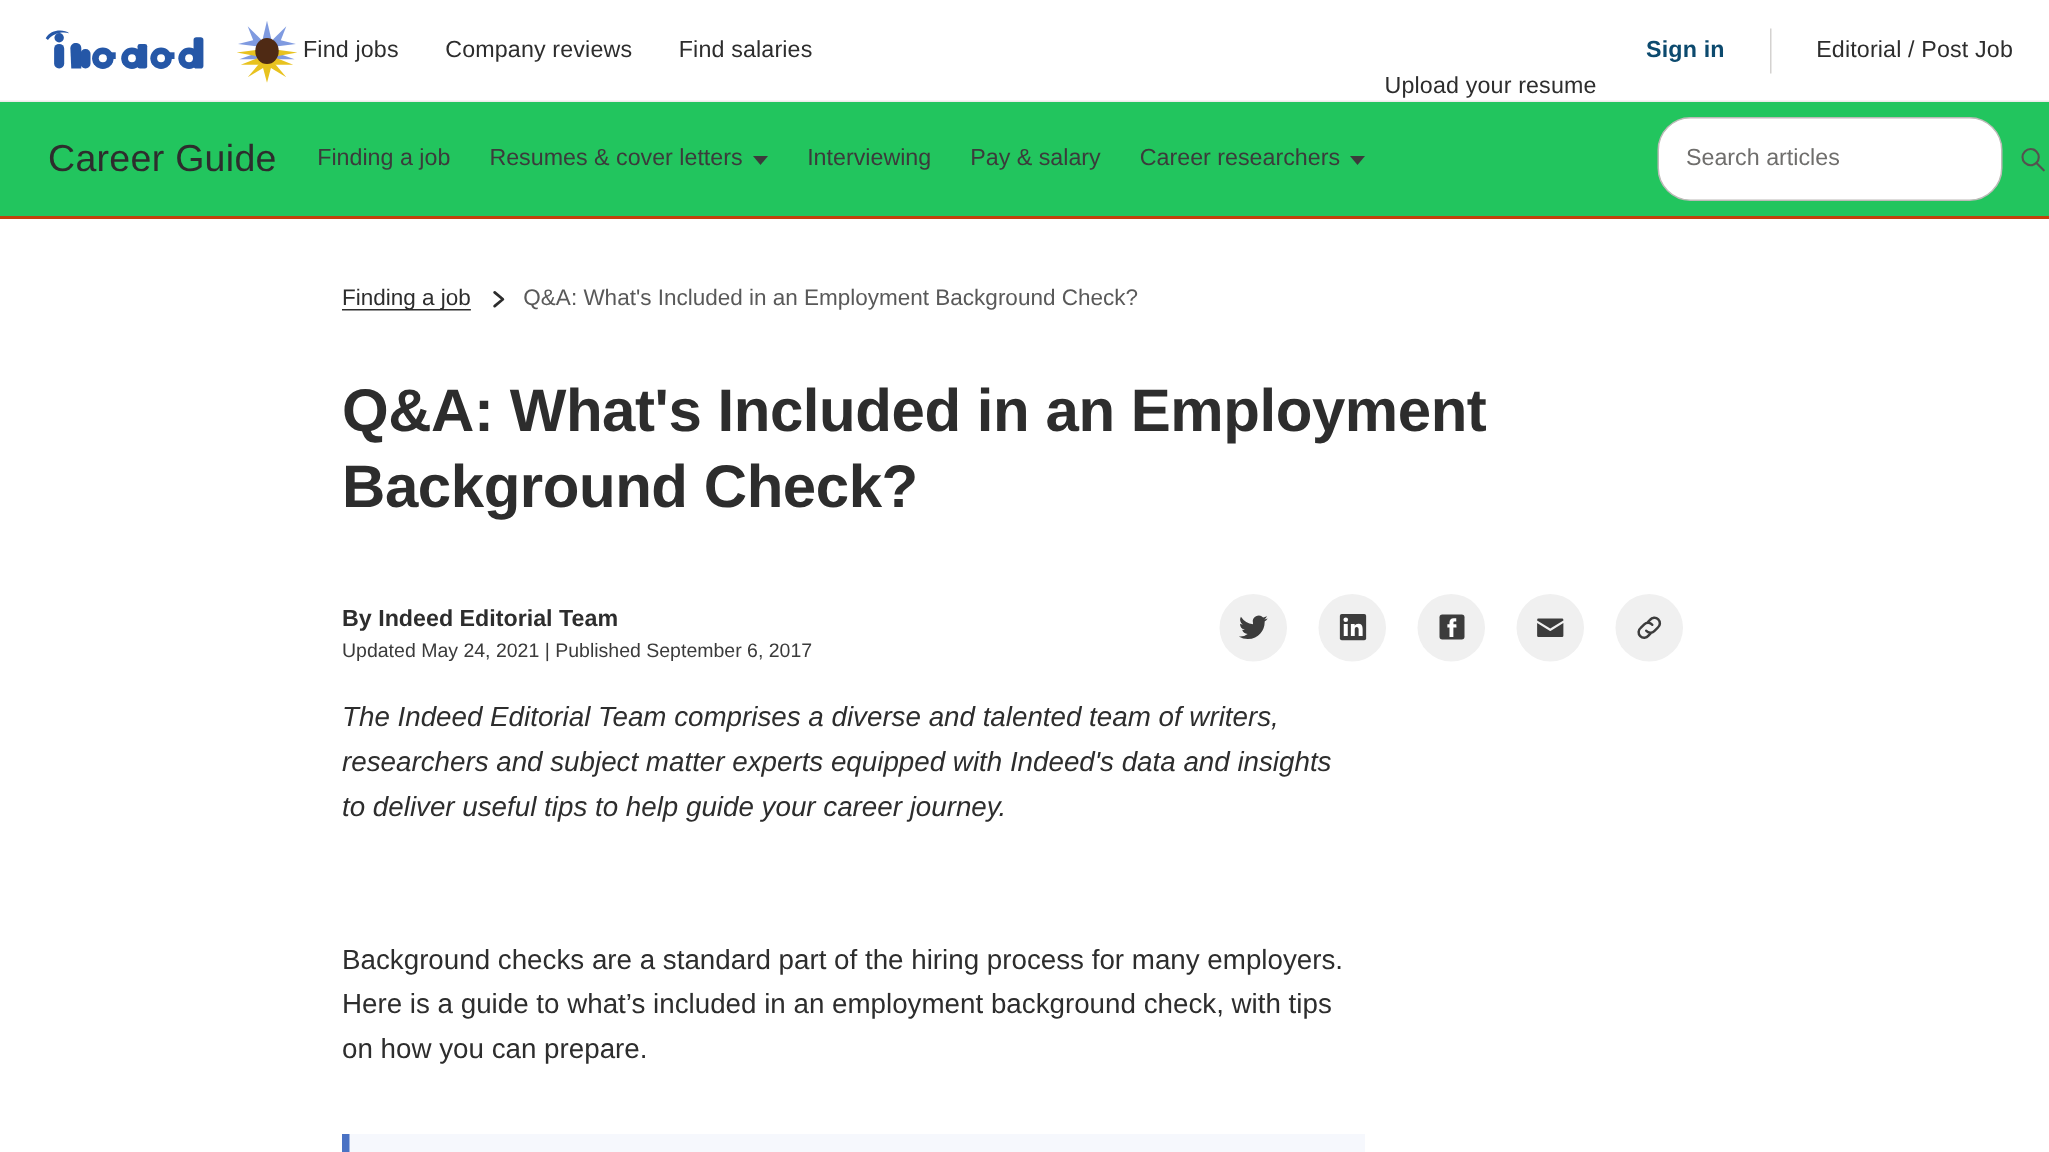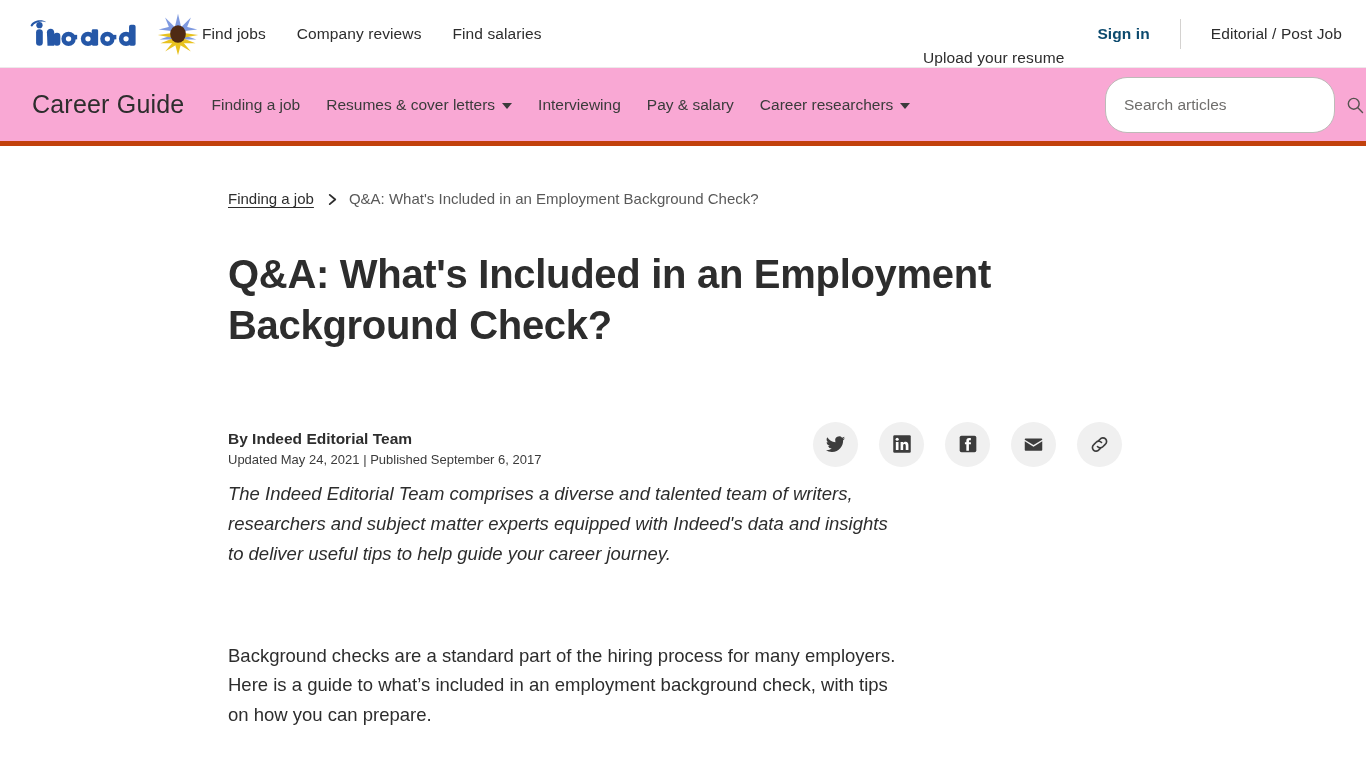--- a/index.html
+++ b/index.html
@@ -74,22 +74,22 @@
     width: 1px;
     height: 30px;
     background: #d4d2d0;
     margin-right: 30px;
   }
 
   
   .guide-bar {
     position: relative;
     height: 78px;
-    background: #f9a8d4;
-    border-bottom: 5px solid #c2410c;
+    background: #22c55e;
+    border-bottom: 2px solid #c2410c;
     display: flex;
     align-items: center;
     padding: 0 0 0 32px;
   }
   .guide-title {
     font-size: 25px;
     color: #2d2d2d;
     font-weight: normal;
     letter-spacing: 0.2px;
     margin-right: 27px;
@@ -183,21 +183,21 @@
     color: #2d2d2d;
     letter-spacing: -0.3px;
     margin: 0 0 0 0;
     max-width: 880px;
     padding-top: 20px;
   }
 
   .byline-row {
     display: flex;
     align-items: flex-end;
-    margin-top: 76px;
+    margin-top: 50px;
   }
   .byline-text { padding-top: 3px; }
   .byline-author {
     font-size: 15.5px;
     font-weight: bold;
     color: #2d2d2d;
     margin: 0 0 4px 0;
   }
   .byline-dates {
     font-size: 13px;
@@ -224,21 +224,21 @@
     padding: 0;
   }
   .share-btn svg { display: block; }
 
   .editorial-note {
     font-style: italic;
     font-size: 18.5px;
     line-height: 1.62;
     color: #2d2d2d;
     max-width: 676px;
-    margin: 12px 0 0 0;
+    margin: 22px 0 0 0;
   }
 
   .body-para {
     font-size: 18.5px;
     line-height: 1.62;
     color: #2d2d2d;
     max-width: 670px;
     margin: 72px 0 0 0;
   }
 

